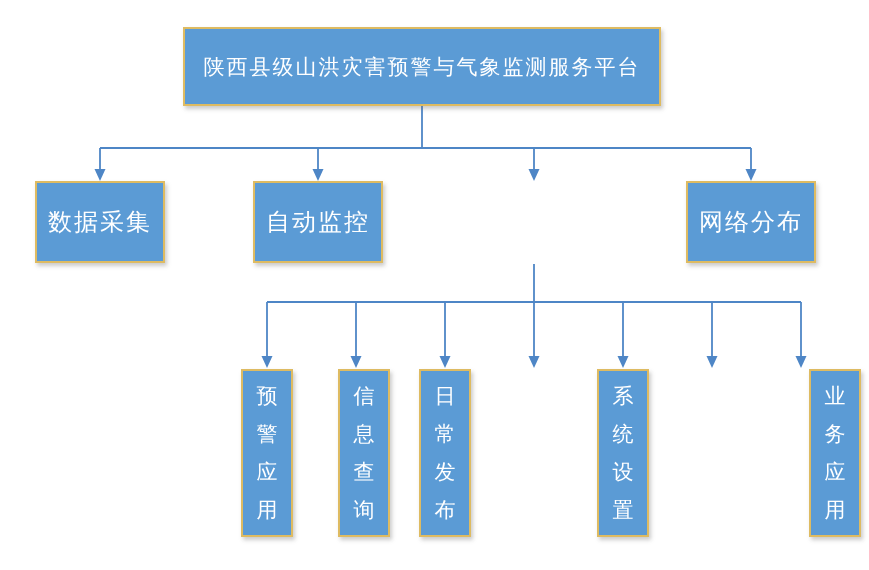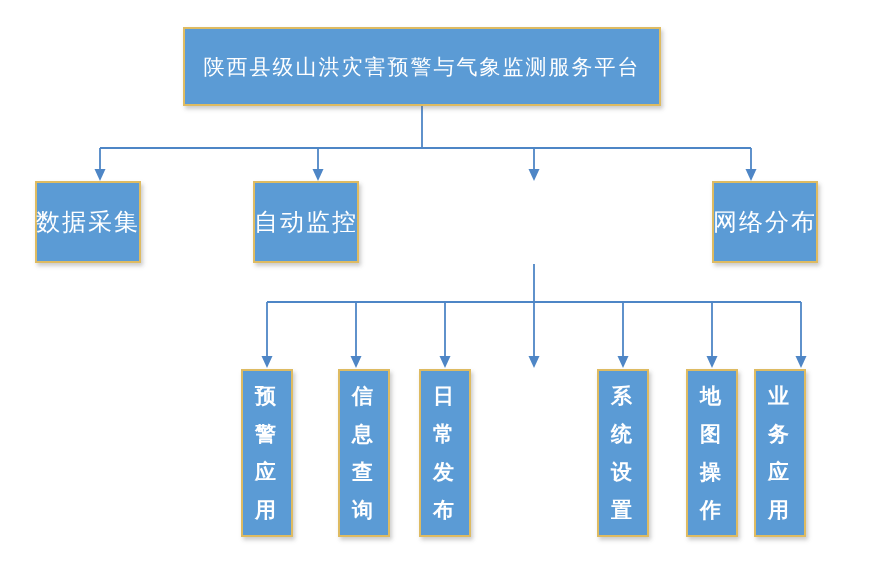--- a/index.html
+++ b/index.html
@@ -25,37 +25,37 @@
     color:var(--text,#ffffff);
     display:flex;align-items:center;justify-content:center;
     text-align:center;
     box-sizing:border-box;
     box-shadow:2px 3px 4px rgba(110,110,110,0.35);
   }
   .root{
     left:183px;top:27px;width:478px;height:79px;
     font-size:21px;letter-spacing:2px;white-space:nowrap;
   }
-  .l2{top:181px;width:106px;height:82px;font-size:24px;letter-spacing:2px;white-space:nowrap;}
+  .l2{top:181px;width:130px;height:82px;font-size:24px;letter-spacing:2px;white-space:nowrap;}
   .l2-0{left:35px;}
   .l2-1{left:253px;}
   .l2-2{left:468px;}
-  .l2-3{left:712px;}
+  .l2-3{left:686px;}
   .l3{top:369px;width:52px;height:168px;font-size:21px;}
   .l3 .vtext{
     display:block;width:24px;margin:0 auto;
-    line-height:38px;word-break:break-all;text-align:left;font-weight:bold;
+    line-height:38px;word-break:break-all;text-align:center;
   }
   .l3-0{left:241px;}
   .l3-1{left:338px;}
   .l3-2{left:419px;}
   .l3-3{left:508px;}
   .l3-4{left:597px;}
   .l3-5{left:686px;}
-  .l3-6{left:754px;}
+  .l3-6{left:809px;}
 </style>
 </head>
 <body>
 
 <div id="canvas">
 
   <svg id="connectors" width="869" height="570" aria-hidden="true">
 
     <path d="M422 106 L422 148"></path>
     <path d="M100 148 L751 148"></path>
@@ -105,20 +105,17 @@
   </div>
   <div class="node l3 l3-1">
     <span class="vtext">信息查询</span>
   </div>
   <div class="node l3 l3-2">
     <span class="vtext">日常发布</span>
   </div>
   <div class="node l3 l3-4">
     <span class="vtext">系统设置</span>
   </div>
-  <div class="node l3 l3-5">
-    <span class="vtext">地图操作</span>
-  </div>
   <div class="node l3 l3-6">
     <span class="vtext">业务应用</span>
   </div>
 
 </div>
 
 </body></html>

